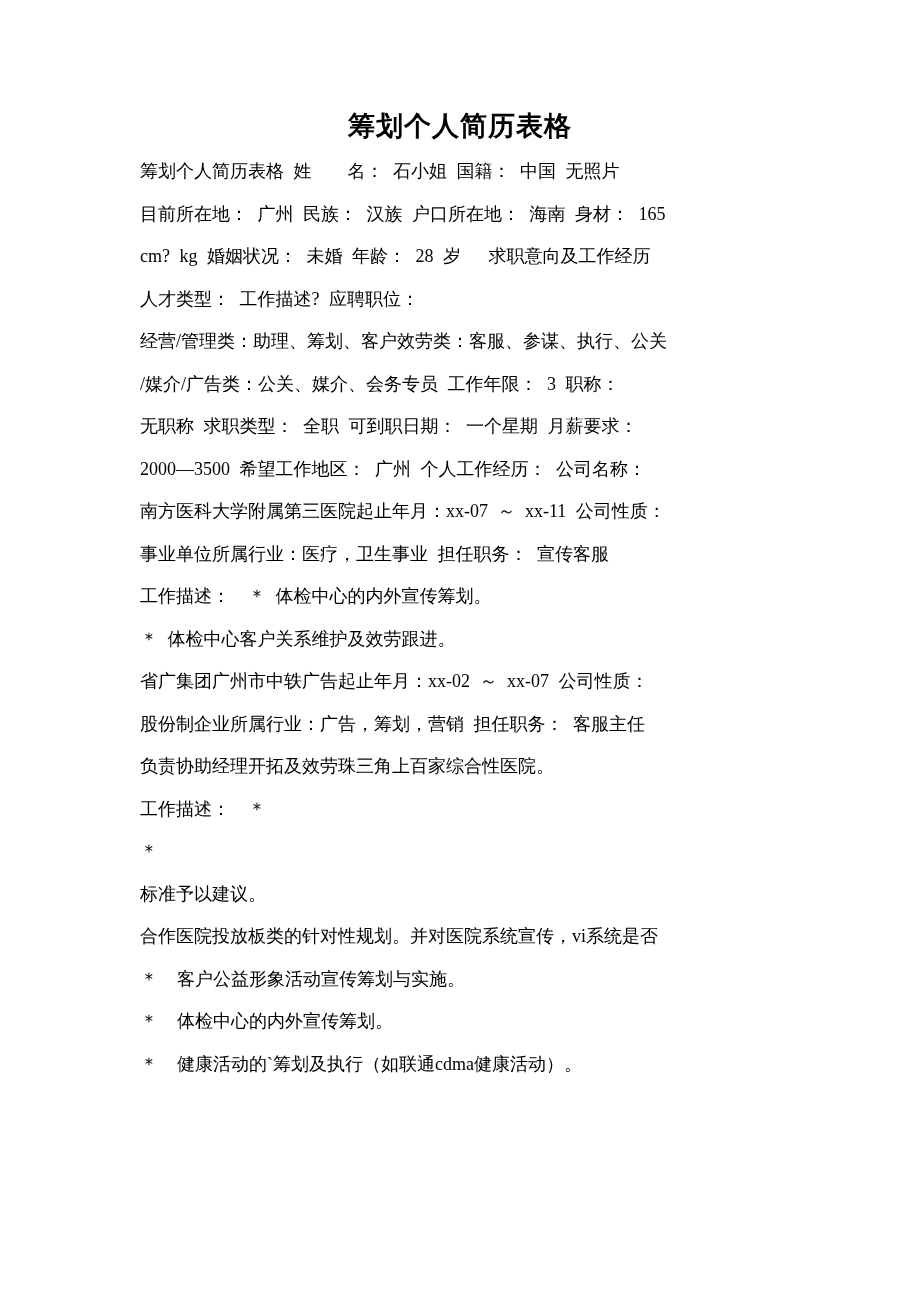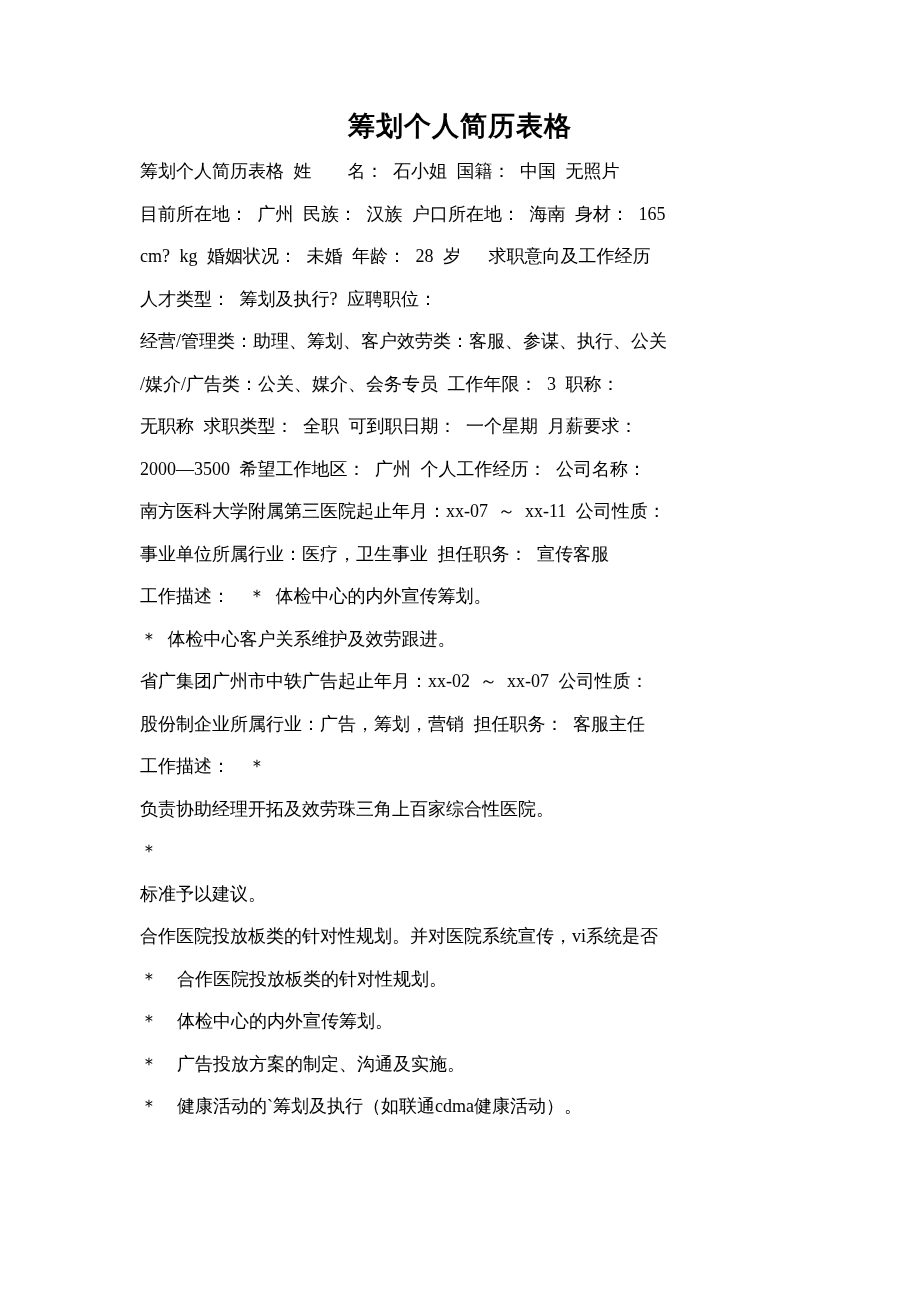--- a/index.html
+++ b/index.html
@@ -38,34 +38,33 @@
 </style>
 </head>
 <body>
 
 <div class="page">
   <div class="doc-title">筹划个人简历表格</div>
   <div class="doc-body">
       <div class="doc-line">筹划个人简历表格 姓　　名： 石小姐 国籍： 中国 无照片</div>
       <div class="doc-line">目前所在地： 广州 民族： 汉族 户口所在地： 海南 身材： 165</div>
       <div class="doc-line">cm? kg 婚姻状况： 未婚 年龄： 28 岁　 求职意向及工作经历</div>
-      <div class="doc-line">人才类型： 筹划及执行? 应聘职位：</div>
+      <div class="doc-line">人才类型： 工作描述? 应聘职位：</div>
       <div class="doc-line">经营/管理类：助理、筹划、客户效劳类：客服、参谋、执行、公关</div>
       <div class="doc-line">/媒介/广告类：公关、媒介、会务专员 工作年限： 3 职称：</div>
       <div class="doc-line">无职称 求职类型： 全职 可到职日期： 一个星期 月薪要求：</div>
       <div class="doc-line">2000—3500 希望工作地区： 广州 个人工作经历： 公司名称：</div>
       <div class="doc-line">南方医科大学附属第三医院起止年月：xx-07 ～ xx-11 公司性质：</div>
       <div class="doc-line">事业单位所属行业：医疗，卫生事业 担任职务： 宣传客服</div>
       <div class="doc-line">工作描述：　＊ 体检中心的内外宣传筹划。</div>
       <div class="doc-line">＊ 体检中心客户关系维护及效劳跟进。</div>
       <div class="doc-line">省广集团广州市中轶广告起止年月：xx-02 ～ xx-07 公司性质：</div>
       <div class="doc-line">股份制企业所属行业：广告，筹划，营销 担任职务： 客服主任</div>
+      <div class="doc-line">负责协助经理开拓及效劳珠三角上百家综合性医院。</div>
       <div class="doc-line">工作描述：　＊</div>
-      <div class="doc-line">负责协助经理开拓及效劳珠三角上百家综合性医院。</div>
       <div class="doc-line">＊</div>
       <div class="doc-line">标准予以建议。</div>
       <div class="doc-line">合作医院投放板类的针对性规划。并对医院系统宣传，vi系统是否</div>
-      <div class="doc-line">＊  合作医院投放板类的针对性规划。</div>
+      <div class="doc-line">＊  客户公益形象活动宣传筹划与实施。</div>
       <div class="doc-line">＊  体检中心的内外宣传筹划。</div>
-      <div class="doc-line">＊  广告投放方案的制定、沟通及实施。</div>
       <div class="doc-line">＊  健康活动的`筹划及执行（如联通cdma健康活动）。</div>
     </div>
 </div>
 
 </body></html>

